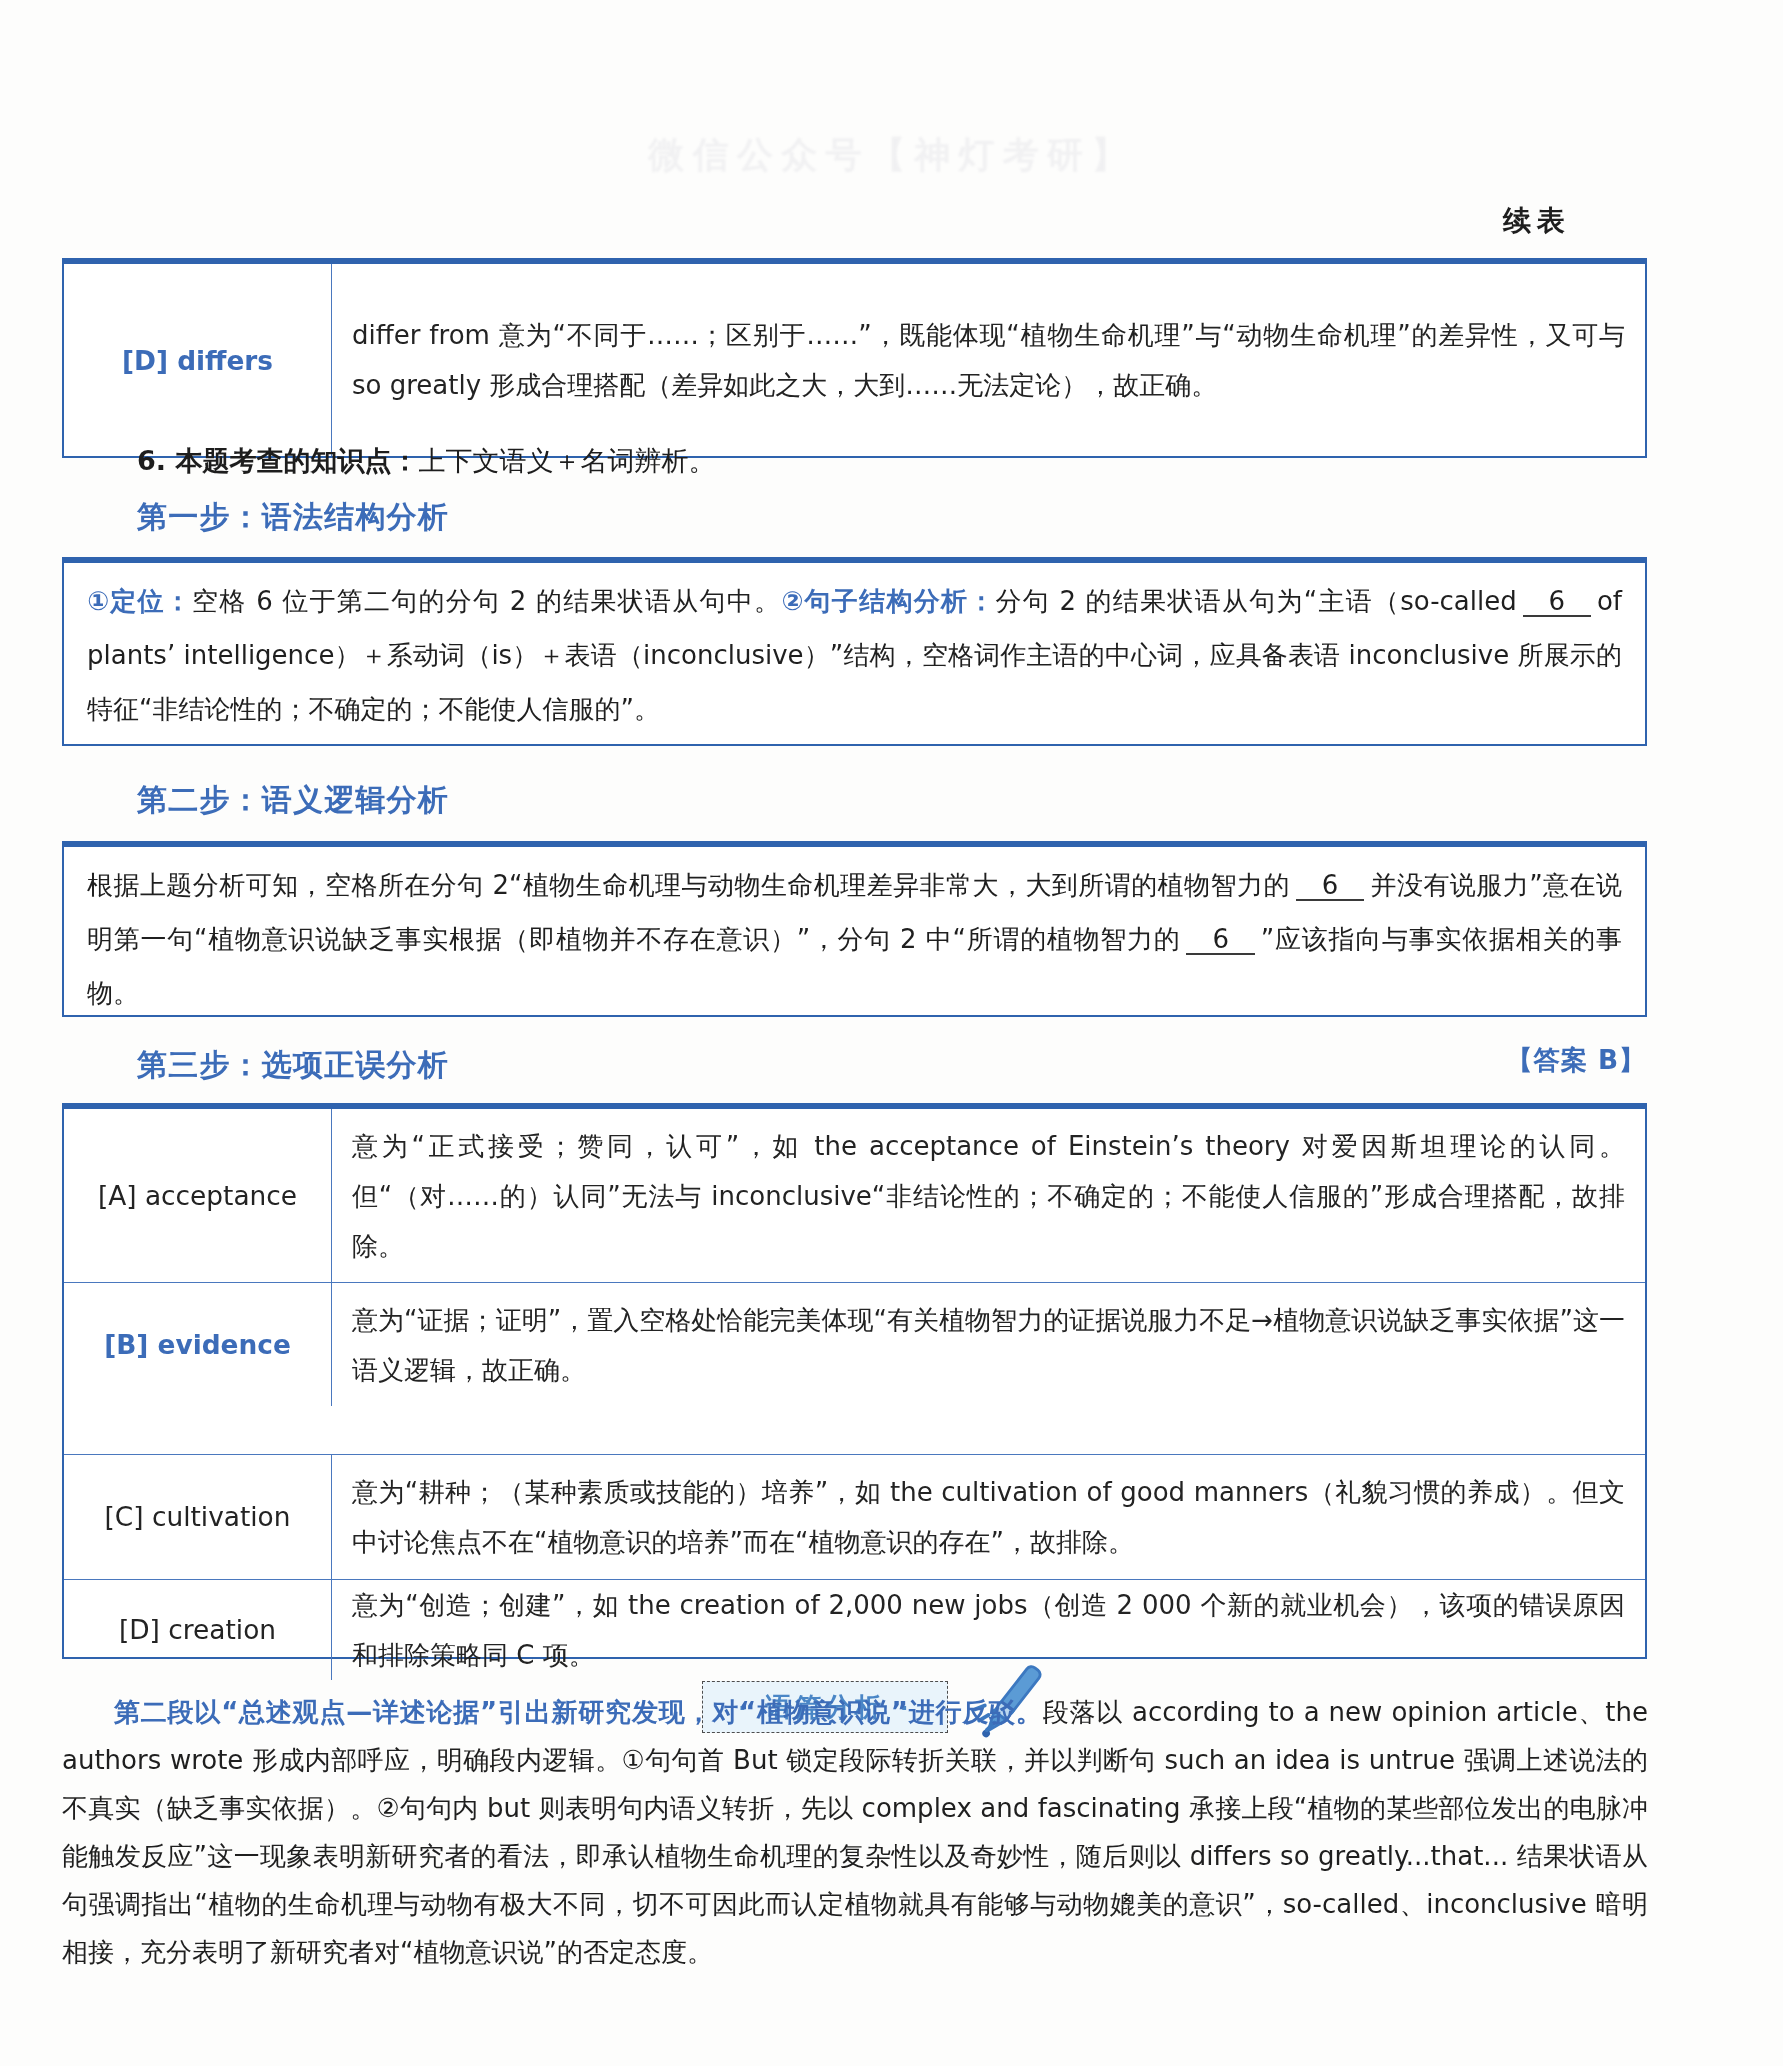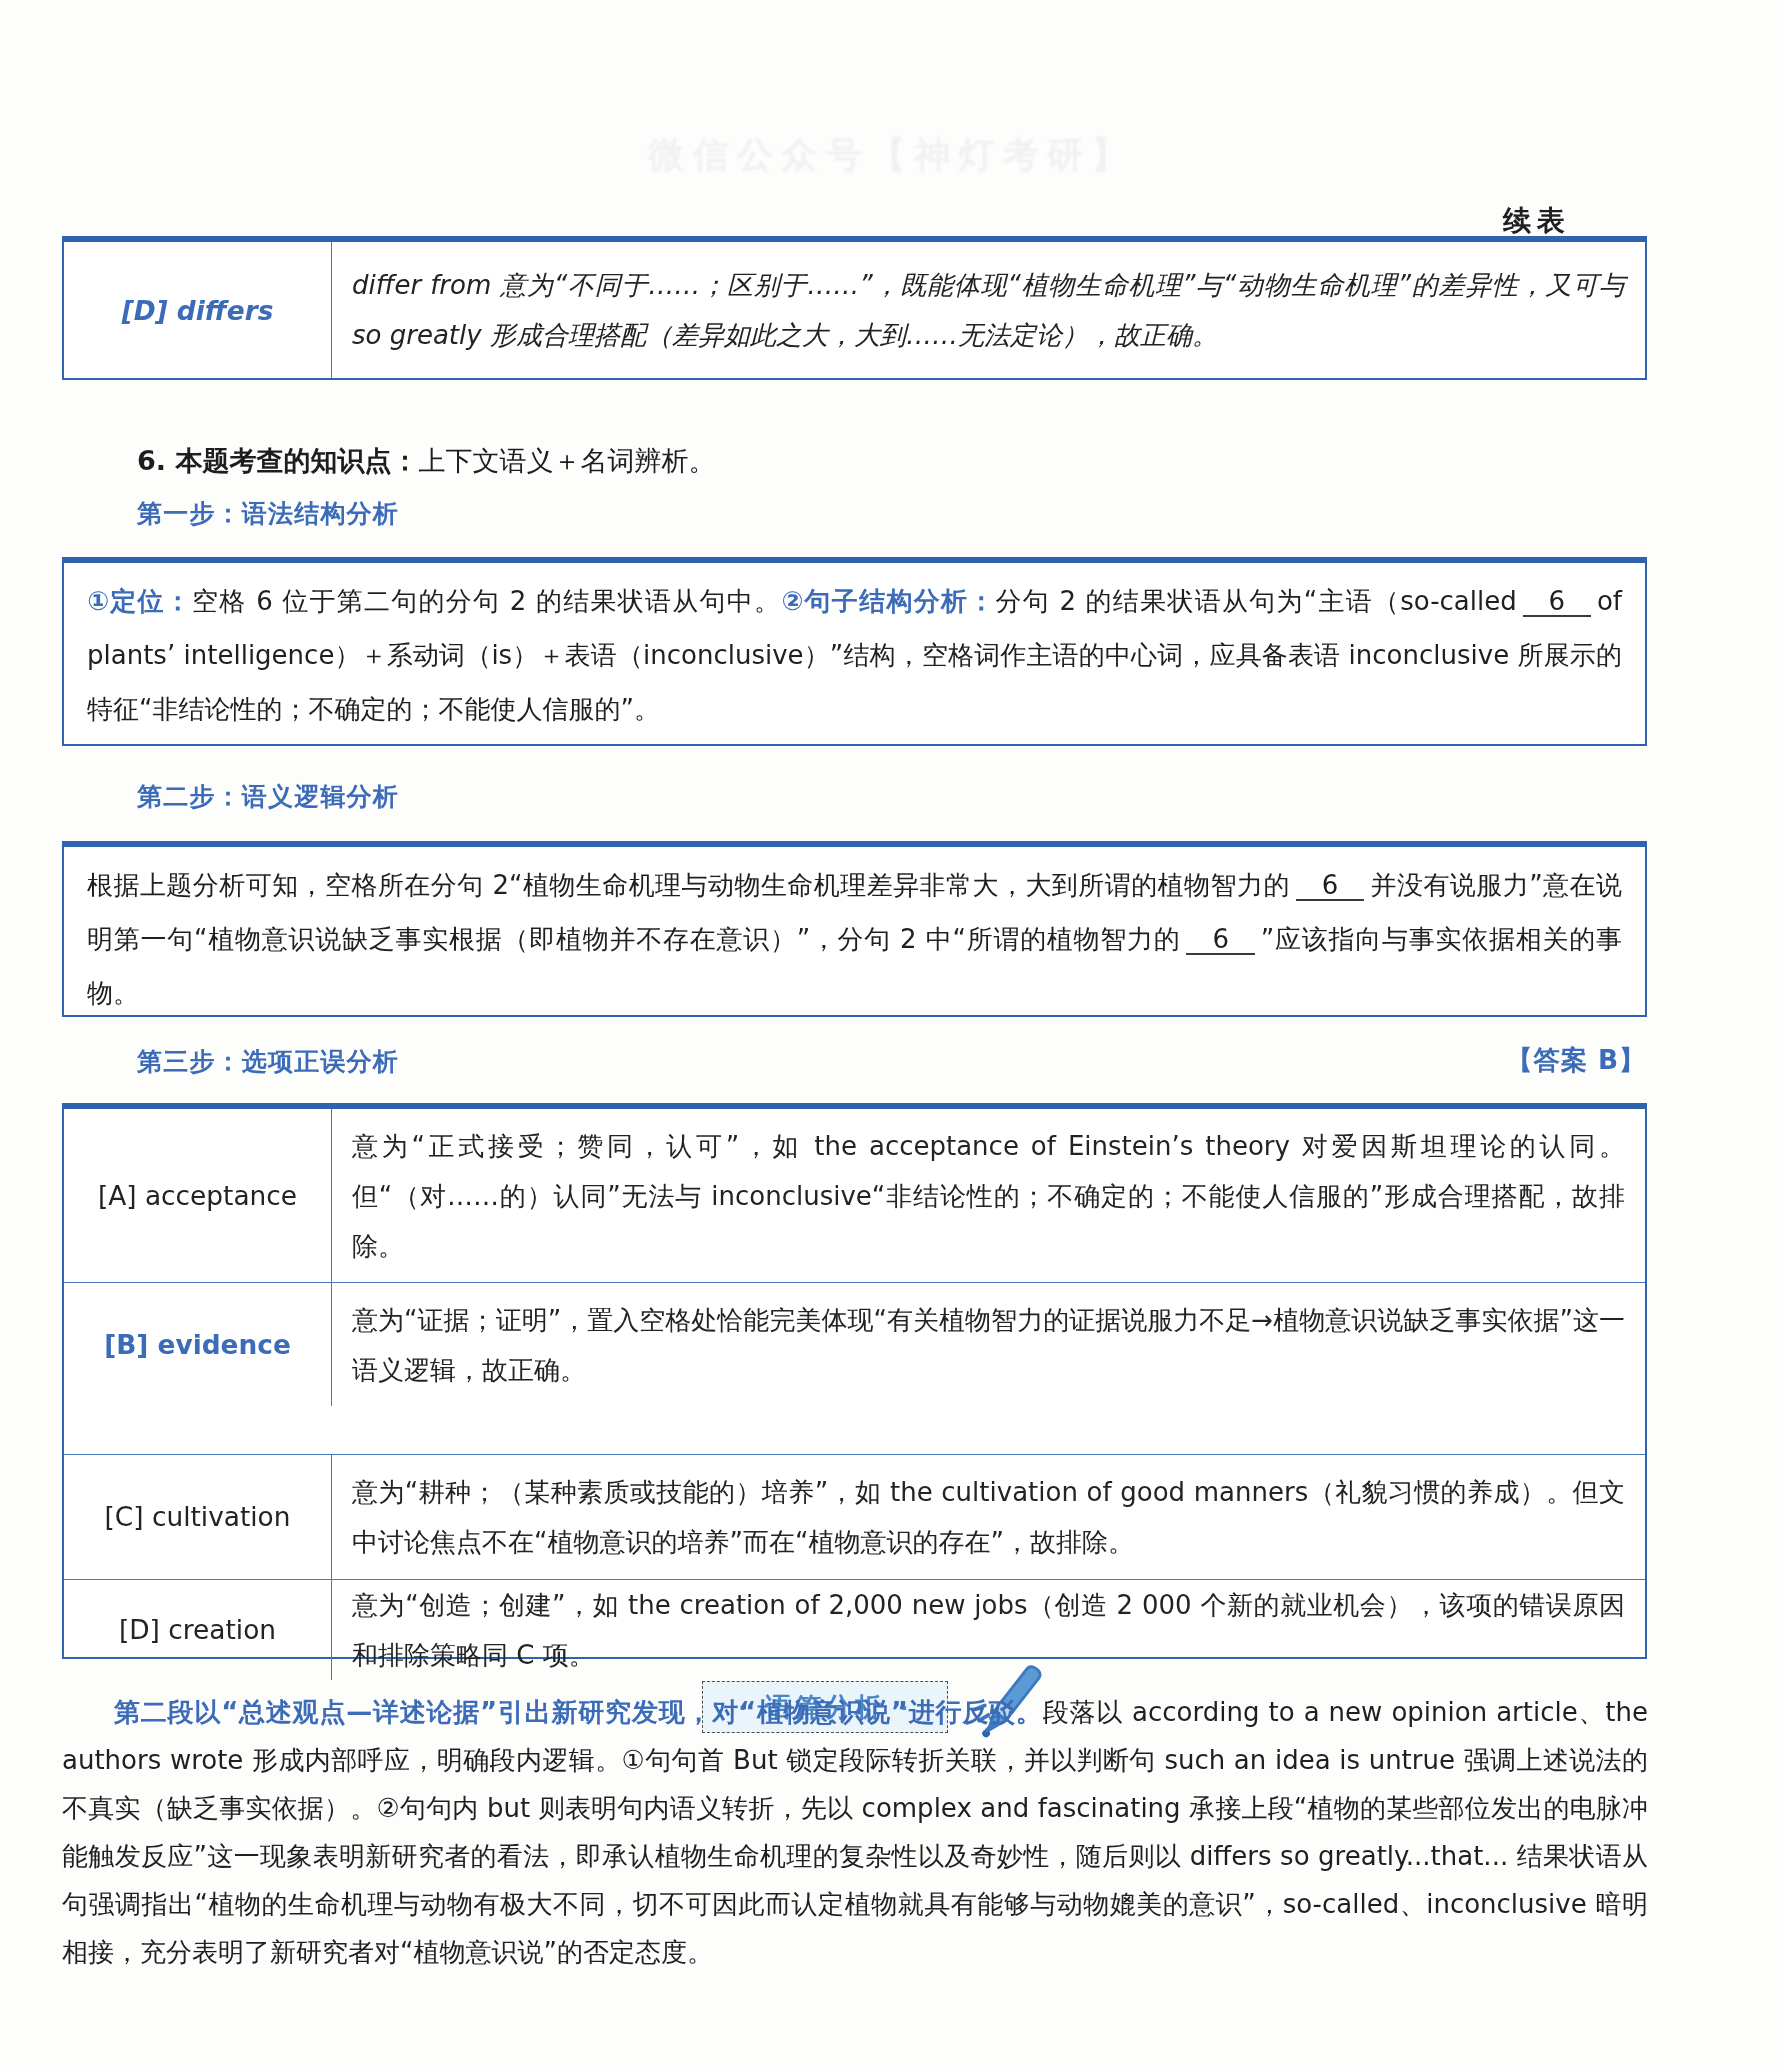--- a/index.html
+++ b/index.html
@@ -31,33 +31,33 @@
   .tbl{display:flex; align-items:stretch;}
   .tbl-label{
     width:268px; flex:0 0 268px; border-right:1.2px solid #4a78be;
     display:flex; align-items:center; justify-content:center;
     font-size:26.4px; text-align:center; padding:0 4.1px; box-sizing:border-box;
   }
   .tbl-body{
     flex:1; display:flex; align-items:center; box-sizing:border-box;
     padding:11.6px 20px; font-size:26px; line-height:50px; text-align:justify;
   }
-  #prev-table{top:236px; height:144px;font-style:italic;}
+  #prev-table{top:258px; height:200px;}
 
   .opt-row{display:flex; align-items:stretch; box-sizing:border-box;}
   .opt-row + .opt-row{border-top:1.2px solid #4a78be;}
   #options-table{top:1103px; height:556px; display:flex; flex-direction:column;}
   #opt-row-a{height:174px;} #opt-row-b{height:137px;}
   #opt-row-c{height:136px;margin-top:48px;} #opt-row-d{height:101px;}
 
   .q-intro{
     position:absolute; top:443px; left:137px; font-size:27px; color:#1d1d1d;
   }
   .step-title{
-    position:absolute; left:137px; font-size:25px; font-weight:700; color:#3c6cb8;
+    position:absolute; left:137px; font-size:30px; font-weight:700; color:#3c6cb8;
     letter-spacing:1.2px;
   }
   #step1-title{top:497px;} #step2-title{top:780px;} #step3-title{top:1045px;}
   .answer-label{
     position:absolute; top:1043px; right:138px; font-size:26.4px; font-weight:700;
     color:#3c6cb8; letter-spacing:0.8px;margin-left:8px;
   }
 
   .abox{
     padding:11px 23px; font-size:26px; line-height:54px; text-align:justify;

